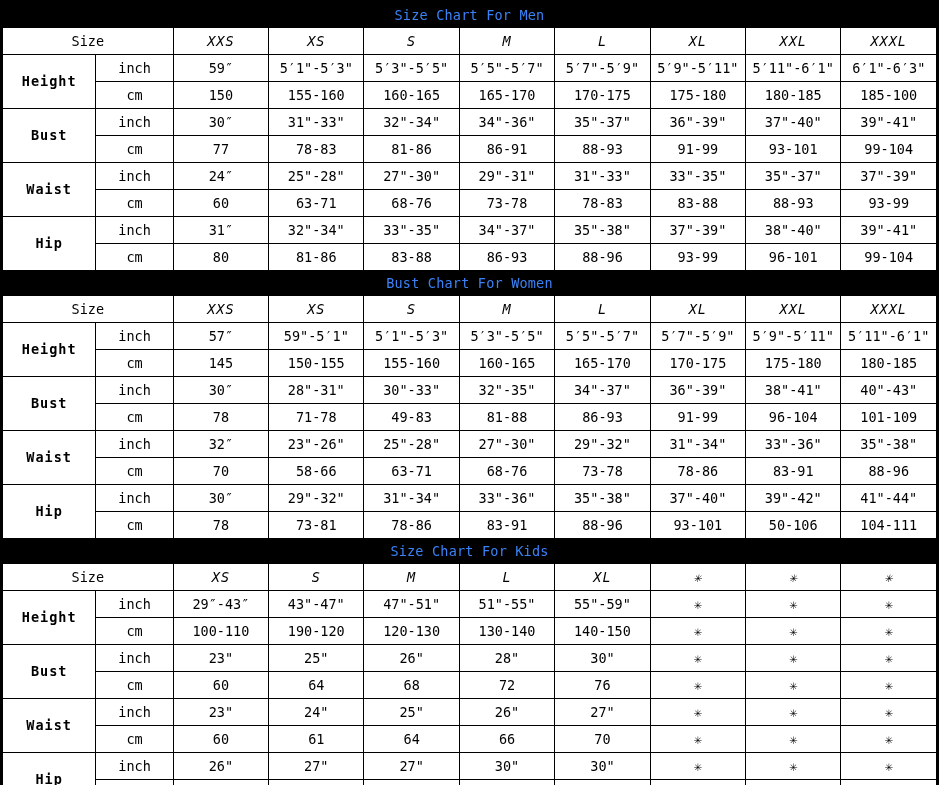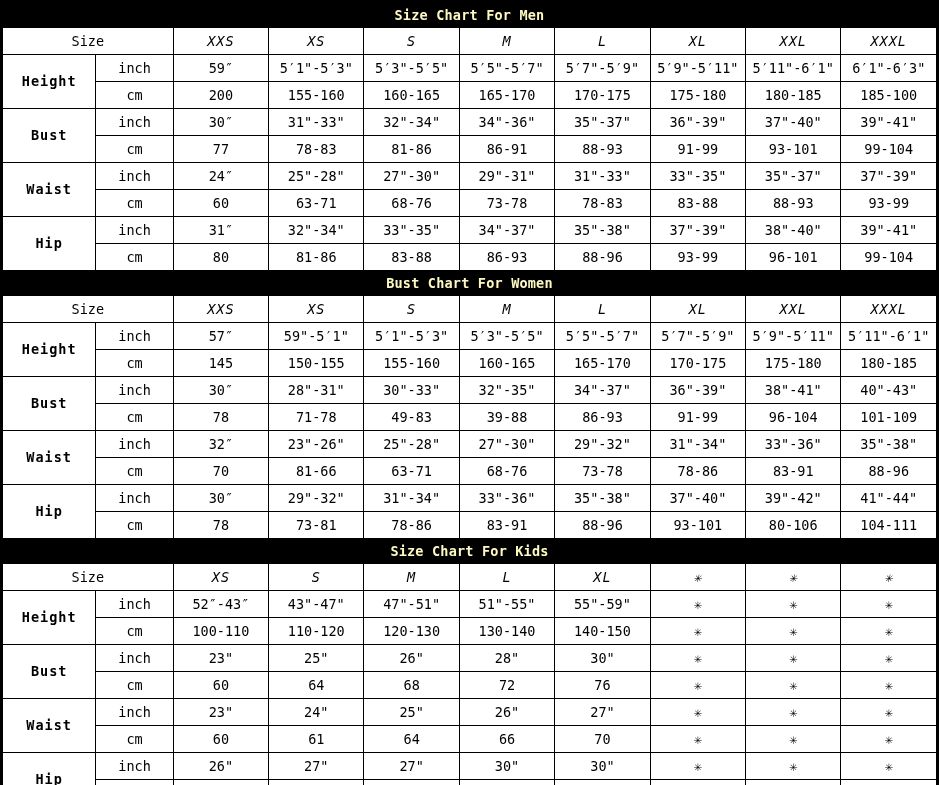--- a/index.html
+++ b/index.html
@@ -31,23 +31,23 @@
     border: 1px solid #000;
     text-align: center;
     vertical-align: middle;
     font-family: "DejaVu Sans Mono", monospace;
     font-size: 13.5px;
     padding: 0;
     line-height: 1.1;
   }
   .section-title {
     background: #000000;
-    color: #fef9c3;
+    color: #3b82f6;
     font-family: "DejaVu Sans", sans-serif;
-    font-weight: bold;
+    font-weight: normal;
     font-size: 17px;
     height: 22px;
     letter-spacing: 0.2px;
     border-left: none;
     border-right: none;
   }
   .row-label {
     font-family: "DejaVu Sans Mono", monospace;
     font-size: 15px;
     letter-spacing: 1px;
@@ -121,21 +121,21 @@
           <td>5′1"-5′3"</td>
           <td>5′3"-5′5"</td>
           <td>5′5"-5′7"</td>
           <td>5′7"-5′9"</td>
           <td>5′9"-5′11"</td>
           <td>5′11"-6′1"</td>
           <td>6′1"-6′3"</td>
         </tr>
         <tr class="data-row">
           <td class="unit-cell">cm</td>
-          <td>200</td>
+          <td>150</td>
           <td>155-160</td>
           <td>160-165</td>
           <td>165-170</td>
           <td>170-175</td>
           <td>175-180</td>
           <td>180-185</td>
           <td>185-100</td>
         </tr>
         <tr class="data-row">
           <td rowspan="2" class="row-label">Bust</td>
@@ -253,42 +253,42 @@
           <td>34"-37"</td>
           <td>36"-39"</td>
           <td>38"-41"</td>
           <td>40"-43"</td>
         </tr>
         <tr class="data-row">
           <td class="unit-cell">cm</td>
           <td>78</td>
           <td>71-78</td>
           <td>49-83</td>
-          <td>39-88</td>
+          <td>81-88</td>
           <td>86-93</td>
           <td>91-99</td>
           <td>96-104</td>
           <td>101-109</td>
         </tr>
         <tr class="data-row">
           <td rowspan="2" class="row-label">Waist</td>
           <td class="unit-cell">inch</td>
           <td>32″</td>
           <td>23"-26"</td>
           <td>25"-28"</td>
           <td>27"-30"</td>
           <td>29"-32"</td>
           <td>31"-34"</td>
           <td>33"-36"</td>
           <td>35"-38"</td>
         </tr>
         <tr class="data-row">
           <td class="unit-cell">cm</td>
           <td>70</td>
-          <td>81-66</td>
+          <td>58-66</td>
           <td>63-71</td>
           <td>68-76</td>
           <td>73-78</td>
           <td>78-86</td>
           <td>83-91</td>
           <td>88-96</td>
         </tr>
         <tr class="data-row">
           <td rowspan="2" class="row-label">Hip</td>
           <td class="unit-cell">inch</td>
@@ -302,53 +302,53 @@
           <td>41"-44"</td>
         </tr>
         <tr class="data-row">
           <td class="unit-cell">cm</td>
           <td>78</td>
           <td>73-81</td>
           <td>78-86</td>
           <td>83-91</td>
           <td>88-96</td>
           <td>93-101</td>
-          <td>80-106</td>
+          <td>50-106</td>
           <td>104-111</td>
         </tr>
         <tr class="title-row">
           <td colspan="10" class="section-title">Size Chart For Kids</td>
         </tr>
         <tr class="data-row">
           <td colspan="2" class="col-size-head">Size</td>
           <td class="size-head">XS</td>
           <td class="size-head">S</td>
           <td class="size-head">M</td>
           <td class="size-head">L</td>
           <td class="size-head">XL</td>
           <td class="size-head">✳</td>
           <td class="size-head">✳</td>
           <td class="size-head">✳</td>
         </tr>
         <tr class="data-row">
           <td rowspan="2" class="row-label">Height</td>
           <td class="unit-cell">inch</td>
-          <td>52″-43″</td>
+          <td>29″-43″</td>
           <td>43"-47"</td>
           <td>47"-51"</td>
           <td>51"-55"</td>
           <td>55"-59"</td>
           <td class="star">✳</td>
           <td class="star">✳</td>
           <td class="star">✳</td>
         </tr>
         <tr class="data-row">
           <td class="unit-cell">cm</td>
           <td>100-110</td>
-          <td>110-120</td>
+          <td>190-120</td>
           <td>120-130</td>
           <td>130-140</td>
           <td>140-150</td>
           <td class="star">✳</td>
           <td class="star">✳</td>
           <td class="star">✳</td>
         </tr>
         <tr class="data-row">
           <td rowspan="2" class="row-label">Bust</td>
           <td class="unit-cell">inch</td>

